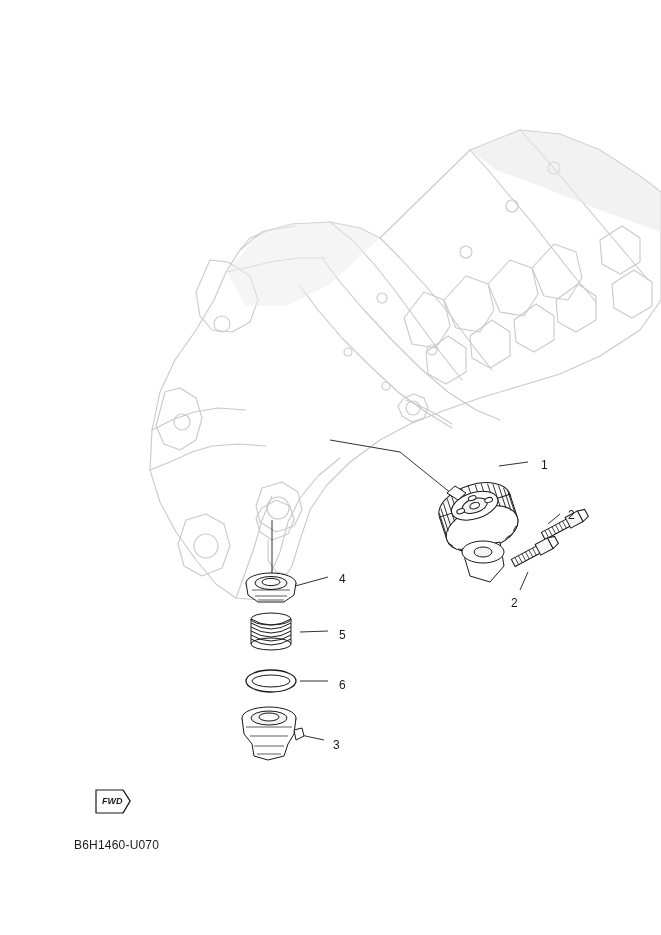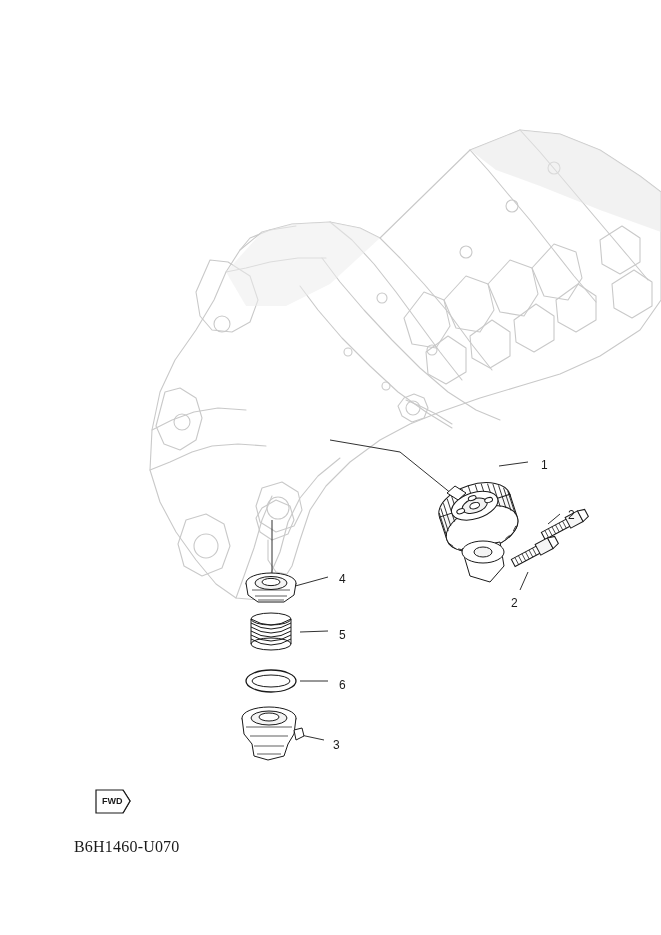--- a/index.html
+++ b/index.html
@@ -29,39 +29,39 @@
     font-size: 12px;
     color: #1a1a1a;
     font-family: "Liberation Sans", sans-serif;
     line-height: 1;
     white-space: nowrap;
   }
   #part-code {
     position: absolute;
     left: 74px;
     top: 838px;
-    font-size: 16px;
+    font-size: 12px;
     color: #1a1a1a;
     letter-spacing: 0.2px;
     white-space: nowrap;
-    font-family: Liberation Serif, serif;
   }
   #fwd-badge {
     position: absolute;
     left: 93px;
     top: 787px;
     width: 40px;
     height: 30px;
   }
   #fwd-badge .fwd-text {
     position: absolute;
     left: 9px;
     top: 9px;
     font-size: 9px;
     font-weight: bold;
+    font-style: italic;
     color: #1a1a1a;
     letter-spacing: 0px;
   }
 </style>
 </head>
 <body>
 
 <div id="page">
 
   <svg id="diagram-svg" viewBox="0 0 661 935">

